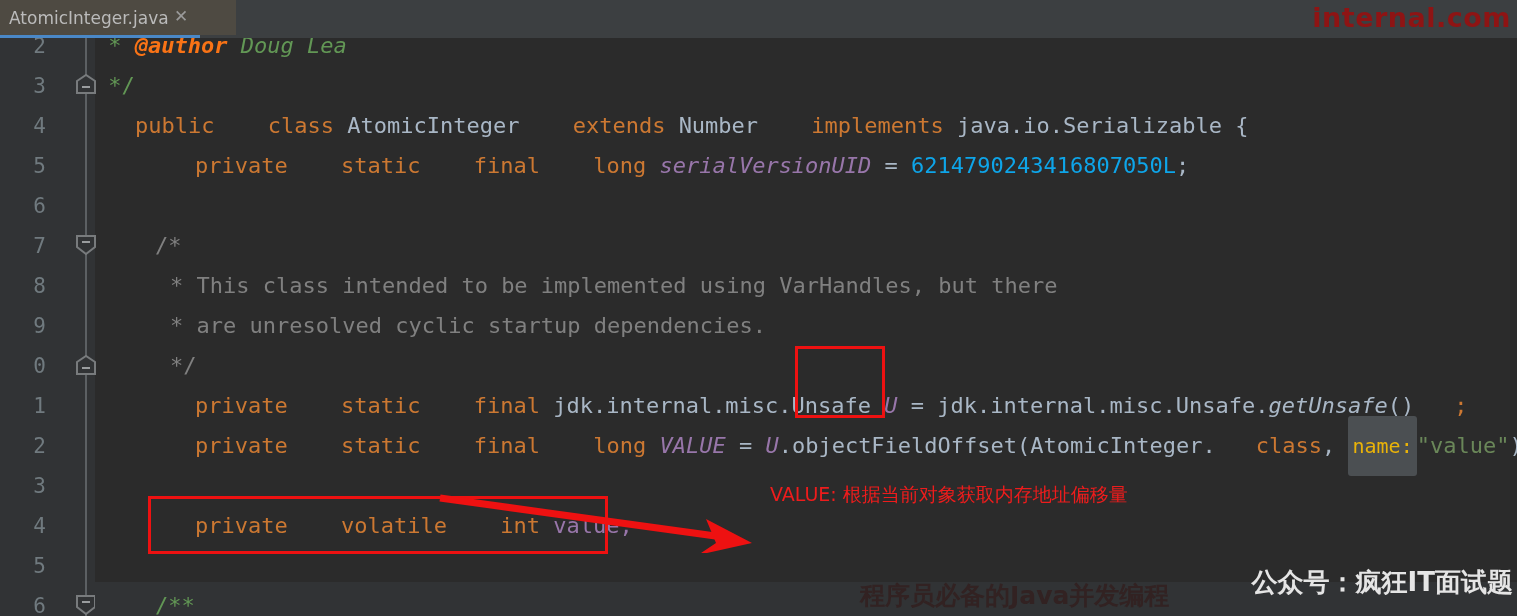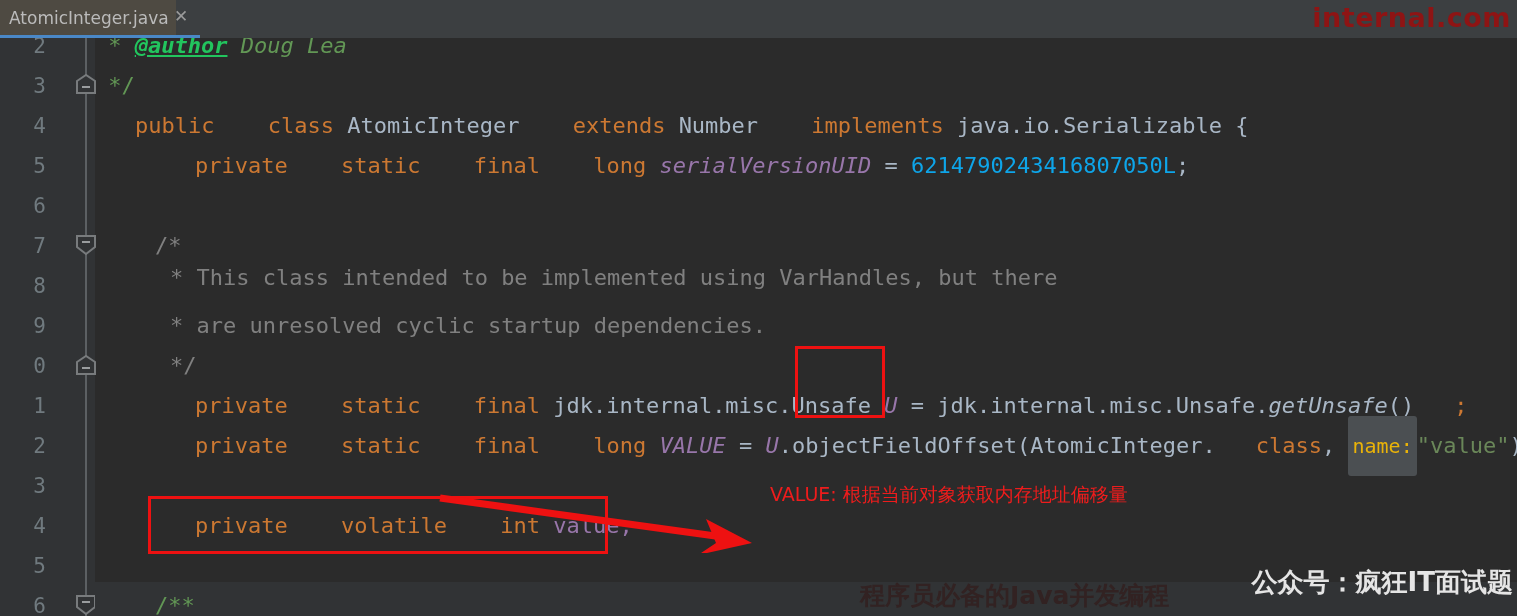--- a/index.html
+++ b/index.html
@@ -6,21 +6,21 @@
   body{
     width:1517px;height:616px;overflow:hidden;
     background:#2b2b2b;
     font-family:"DejaVu Sans Mono","Liberation Mono",monospace;
   }
   #root{position:relative;width:1517px;height:616px;overflow:hidden;background:#2b2b2b;}
 
   
   .tabbar{position:absolute;left:0;top:0;width:1517px;height:38px;background:#3c3f41;}
   .tab{
-    position:absolute;left:0;top:0;width:176px;height:35px;
+    position:absolute;left:0;top:0;width:236px;height:35px;
     background:#4e4a42;box-sizing:border-box;
   }
   .tab-underline{position:absolute;left:0;top:35px;width:200px;height:3px;background:#4a88c7;}
   .tab-label{
     position:absolute;left:9px;top:8px;
     font-family:"DejaVu Sans","Liberation Sans",sans-serif;
     font-size:17px;color:#bbbbbb;white-space:nowrap;letter-spacing:0px;
   }
   .tab-close{
     position:absolute;left:172px;top:7px;width:18px;height:18px;
@@ -55,21 +55,21 @@
     font-size:22px;line-height:40px;color:#a9b7c6;
   }
 
   .kw{color:#cc7832;margin-left:40px;}
   .typ{color:#a9b7c6;}
   .fld{color:#9876aa;font-style:italic;}
   .num{color:#0ea5e9;}
   .str{color:#6a8759;}
   .cmt{color:#808080;}
   .doc{color:#629755;}
-  .doctag{color:#22c55e;font-weight:bold;font-style:italic;text-decoration:underline;}
+  .doctag{color:#f97316;font-weight:bold;font-style:italic;}
   .docital{color:#629755;font-style:italic;}
   .meth{color:#a9b7c6;font-style:italic;}
   .pln{color:#a9b7c6;}
 
   .hint{
     background:#4b4f52;color:#eab308;border-radius:3px;
     padding:18px 4px;font-size:20px;
   }
 
   
@@ -155,21 +155,21 @@
     <div class="code-line" style="top:-12px"><span class="doc"> * </span><span class="doctag">@author</span><span class="docital"> Doug Lea</span></div>
 
     <div class="code-line" style="top:28px"><span class="doc"> */</span></div>
 
     <div class="code-line" style="top:68px"><span class="kw">public</span><span class="pln"> </span><span class="kw">class</span><span class="pln"> </span><span class="typ">AtomicInteger</span><span class="pln"> </span><span class="kw">extends</span><span class="pln"> </span><span class="typ">Number</span><span class="pln"> </span><span class="kw">implements</span><span class="pln"> </span><span class="typ">java.io.Serializable {</span></div>
 
     <div class="code-line" style="top:108px;left:155px"><span class="kw">private</span><span class="pln"> </span><span class="kw">static</span><span class="pln"> </span><span class="kw">final</span><span class="pln"> </span><span class="kw">long</span><span class="pln"> </span><span class="fld">serialVersionUID</span><span class="pln"> = </span><span class="num">6214790243416807050L</span><span class="pln">;</span></div>
 
     <div class="code-line" style="top:188px;left:155px"><span class="cmt">/*</span></div>
 
-    <div class="code-line" style="top:220px;left:170px"><span class="cmt">* This class intended to be implemented using VarHandles, but there</span></div>
+    <div class="code-line" style="top:228px;left:170px"><span class="cmt">* This class intended to be implemented using VarHandles, but there</span></div>
 
     <div class="code-line" style="top:268px;left:170px"><span class="cmt">* are unresolved cyclic startup dependencies.</span></div>
 
     <div class="code-line" style="top:308px;left:170px"><span class="cmt">*/</span></div>
 
     <div class="code-line" style="top:348px;left:155px"><span class="kw">private</span><span class="pln"> </span><span class="kw">static</span><span class="pln"> </span><span class="kw">final</span><span class="pln"> </span><span class="typ">jdk.internal.misc.Unsafe</span><span class="pln"> </span><span class="fld">U</span><span class="pln"> = </span><span class="typ">jdk.internal.misc.Unsafe.</span><span class="meth">getUnsafe</span><span class="pln">()</span><span class="kw">;</span></div>
 
     <div class="code-line" style="top:388px;left:155px"><span class="kw">private</span><span class="pln"> </span><span class="kw">static</span><span class="pln"> </span><span class="kw">final</span><span class="pln"> </span><span class="kw">long</span><span class="pln"> </span><span class="fld">VALUE</span><span class="pln"> = </span><span class="fld">U</span><span class="typ">.objectFieldOffset(AtomicInteger.</span><span class="kw">class</span><span class="pln">, </span><span class="hint">name:</span><span class="str">"value"</span><span class="pln">)</span><span class="kw">;</span></div>
 
     <div class="code-line" style="top:468px;left:155px"><span class="kw">private</span><span class="pln"> </span><span class="kw">volatile</span><span class="pln"> </span><span class="kw">int</span><span class="pln"> </span><span class="fld" style="font-style:normal">value;</span></div>

